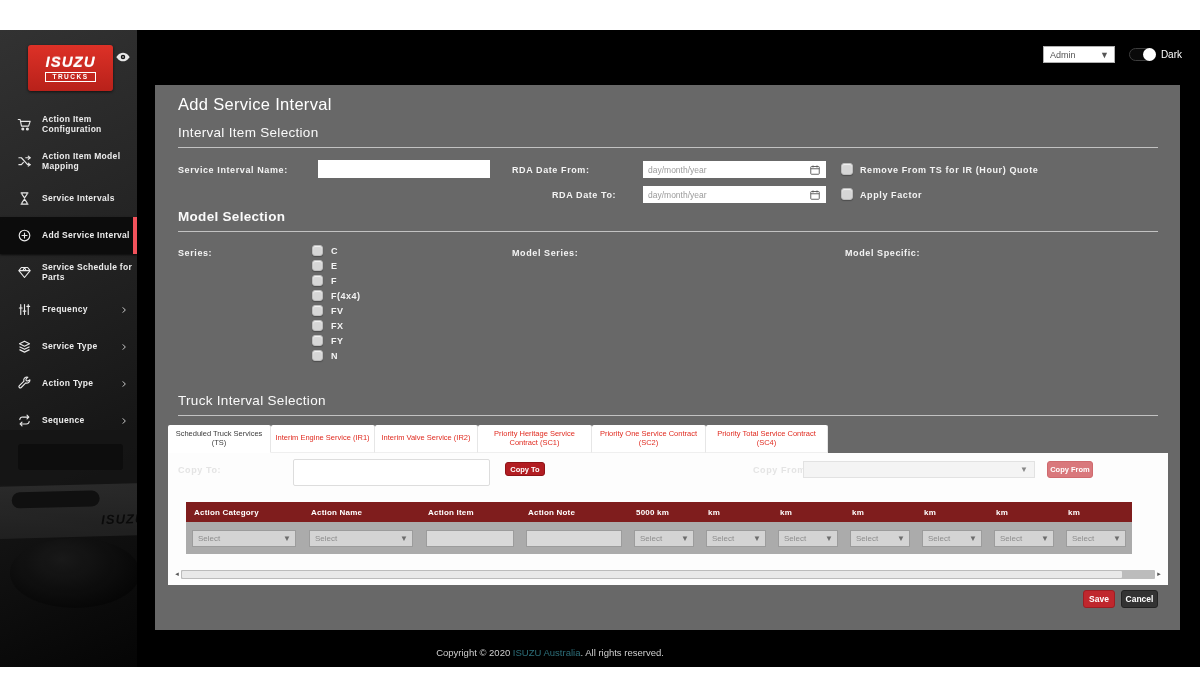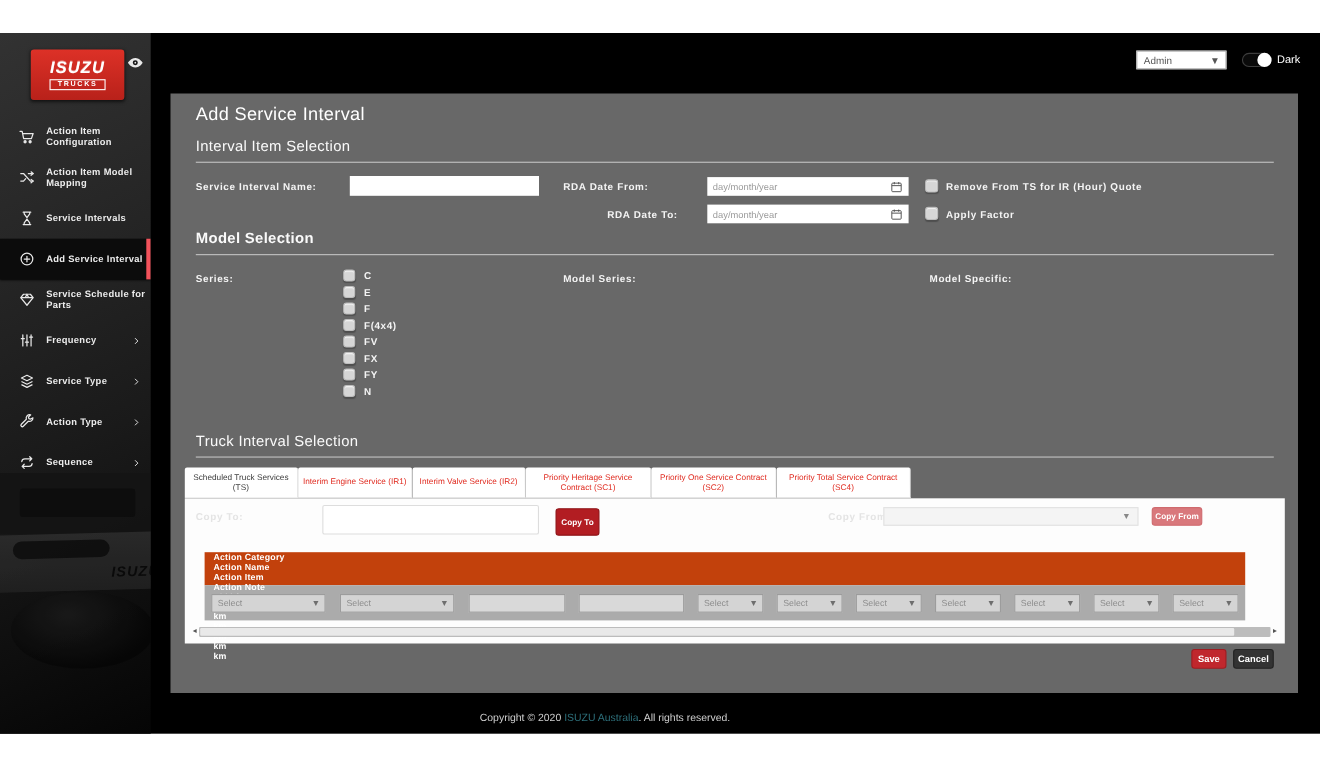--- a/index.html
+++ b/index.html
@@ -32,21 +32,21 @@
   .truck-art { position:absolute; left:0; top:400px; width:137px; height:237px; opacity:.85; }
   .truck-cab { position:absolute; left:-10px; top:0; width:160px; height:55px; background:#151515; border-radius:4px; }
   .truck-grille { position:absolute; left:18px; top:14px; width:105px; height:26px; background:#0c0c0c; border-radius:3px; }
   .truck-bumper { position:absolute; left:-6px; top:55px; width:155px; height:52px; background:linear-gradient(#2e2e2e,#232323); transform:rotate(-1.5deg); }
   .truck-bumper-slot { position:absolute; left:18px; top:6px; width:88px; height:16px; background:#101010; border-radius:8px; }
   .truck-badge { position:absolute; right:4px; top:28px; color:#0a0a0a; font-weight:800; font-size:13px; letter-spacing:1px; font-style:italic; }
   .truck-wheel { position:absolute; left:10px; top:108px; width:130px; height:70px; background:radial-gradient(ellipse at 40% 30%,#1b1b1b 0%,#0a0a0a 60%,#000 100%); border-radius:50%; }
 
   
   .topbar-right { position:absolute; right:18px; top:16px; display:flex; align-items:center; }
-  .role-select { position:relative; width:82px; height:17px; background:#fff; border:1px solid #b0b0b0; display:flex; align-items:center; padding-left:6px; }
+  .role-select { position:relative; width:72px; height:17px; background:#fff; border:1px solid #b0b0b0; display:flex; align-items:center; padding-left:6px; }
   .role-select span { font-size:9px; color:#555; }
   .role-arrow { position:absolute; right:5px; top:3px; font-size:8px; color:#333; }
   .theme-toggle { position:relative; width:27px; height:13px; background:#0a0a0a; border:1px solid #3d3d3d; border-radius:8px; margin-left:14px; }
   .theme-knob { position:absolute; right:-1px; top:-1px; width:13px; height:13px; background:#fff; border-radius:50%; box-shadow:0 0 2px rgba(0,0,0,.8); }
   .theme-label { color:#fff; font-size:10px; margin-left:5px; }
 
   
   .panel { position:absolute; left:155px; top:55px; width:1025px; height:545px; background:#686868; }
   .page-title { position:absolute; left:23px; top:10px; color:#fff; font-size:16.5px; font-weight:500; letter-spacing:.3px; }
   .section-title { position:absolute; color:#fafafa; font-size:13.5px; font-weight:400; letter-spacing:.3px; }
@@ -69,31 +69,31 @@
   .tabs { position:absolute; left:13px; top:340px; height:28px; display:flex; }
   .tab { height:28px; background:#fff; display:flex; align-items:center; justify-content:center; text-align:center;
     font-size:7.5px; font-weight:400; color:#e02b20; border-right:1px solid #e6e6e6; border-bottom:1px solid #efefef;
     padding:0 3px; line-height:1.1; cursor:pointer; border-radius:2px 2px 0 0; }
   .tab.active { color:#3c3c3c; border-bottom:1px solid #fff; }
   .tab:nth-child(1){ width:103px; } .tab:nth-child(2){ width:104px; } .tab:nth-child(3){ width:103px; }
   .tab:nth-child(4){ width:114px; } .tab:nth-child(5){ width:114px; } .tab:nth-child(6){ width:122px; }
   .tab-content { position:absolute; left:13px; top:368px; width:1000px; height:132px; background:#fdfdfd;text-decoration:underline; }
   .copyto-label { position:absolute; left:10px; top:12px; color:#e4e4e4; }
   .copyto-input { position:absolute; left:125px; top:6px; width:197px; height:27px; background:#fff; border:1px solid #ddd; border-radius:2px; font-size:9px; color:#333; padding:0 6px; outline:none; }
-  .btn-copyto { position:absolute; left:337px; top:9px; width:40px; height:25px; background:#b21d22; border:1px solid #8f1418; border-radius:3px;
+  .btn-copyto { position:absolute; left:337px; top:9px; width:40px; height:14px; background:#b21d22; border:1px solid #8f1418; border-radius:3px;
     color:#fff; font-size:7.5px; font-weight:700; display:flex; align-items:center; justify-content:center; cursor:pointer; }
   .copyfrom-label { position:absolute; left:585px; top:12px; color:#e4e4e4; }
   .copyfrom-dd { position:absolute; left:635px; top:8px; width:232px; height:17px; background:#f4f4f4; border:1px solid #e2e2e2; }
   .copyfrom-dd .dd-arrow { position:absolute; right:6px; top:3px; font-size:8px; color:#888; }
   .btn-copyfrom { position:absolute; left:879px; top:8px; width:46px; height:17px; background:#d9787c; border:1px solid #cf6a6e; border-radius:3px;
     color:#fff; font-size:7.5px; font-weight:700; display:flex; align-items:center; justify-content:center; cursor:pointer; }
 
   
   .itable { position:absolute; left:18px; top:49px; width:946px; }
-  .thead { display:flex; height:30px; background:#c2410c;flex-direction:column; }
+  .thead { display:flex; height:20px; background:#7f1d1d; }
   .th { color:#fff; font-size:8px; font-weight:700; display:flex; align-items:center; padding-left:8px; letter-spacing:.2px; }
   .trow { display:flex; height:32px; background:#ababab; align-items:center; }
   .td { display:flex; align-items:center; justify-content:flex-start; padding-left:6px; }
   .c0{width:117px;} .c1{width:117px;} .c2{width:100px;} .c3{width:108px;}
   .c4,.c5,.c6,.c7,.c8,.c9,.c10{width:72px;}
   .fake-select { position:relative; height:17px; background:#d4d4d4; border:1px solid #9c9c9c; display:flex; align-items:center; padding-left:5px; cursor:pointer; }
   .fake-select span { font-size:8px; color:#8d8d8d; }
   .fake-select .dd-arrow { position:absolute; right:4px; top:3px; font-size:8px; color:#6e6e6e; }
   .cell-input { height:17px; background:#d9d9d9; border:1px solid #9c9c9c; font-size:8px; color:#444; padding:0 4px; outline:none; }
 

